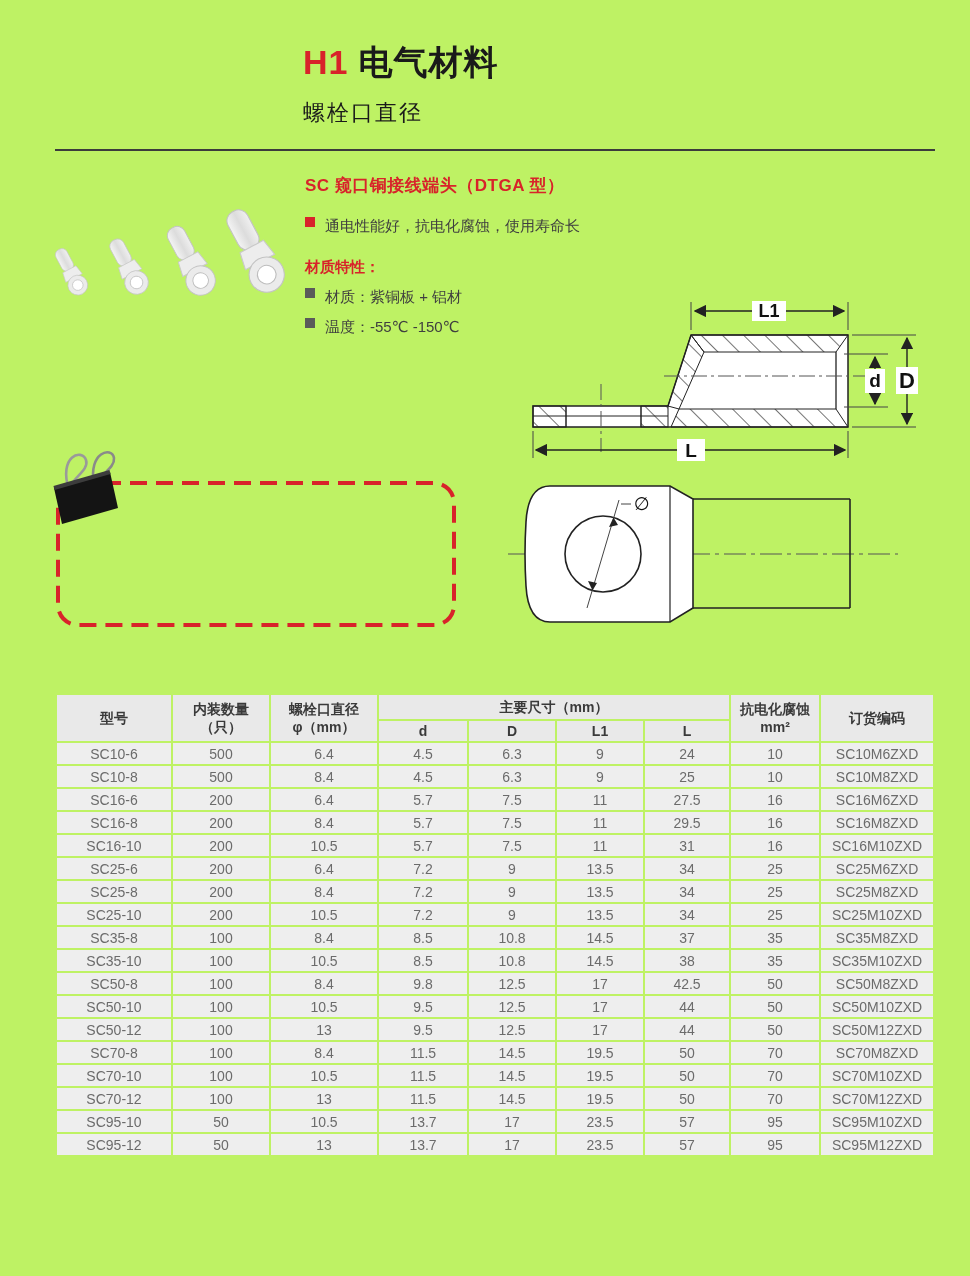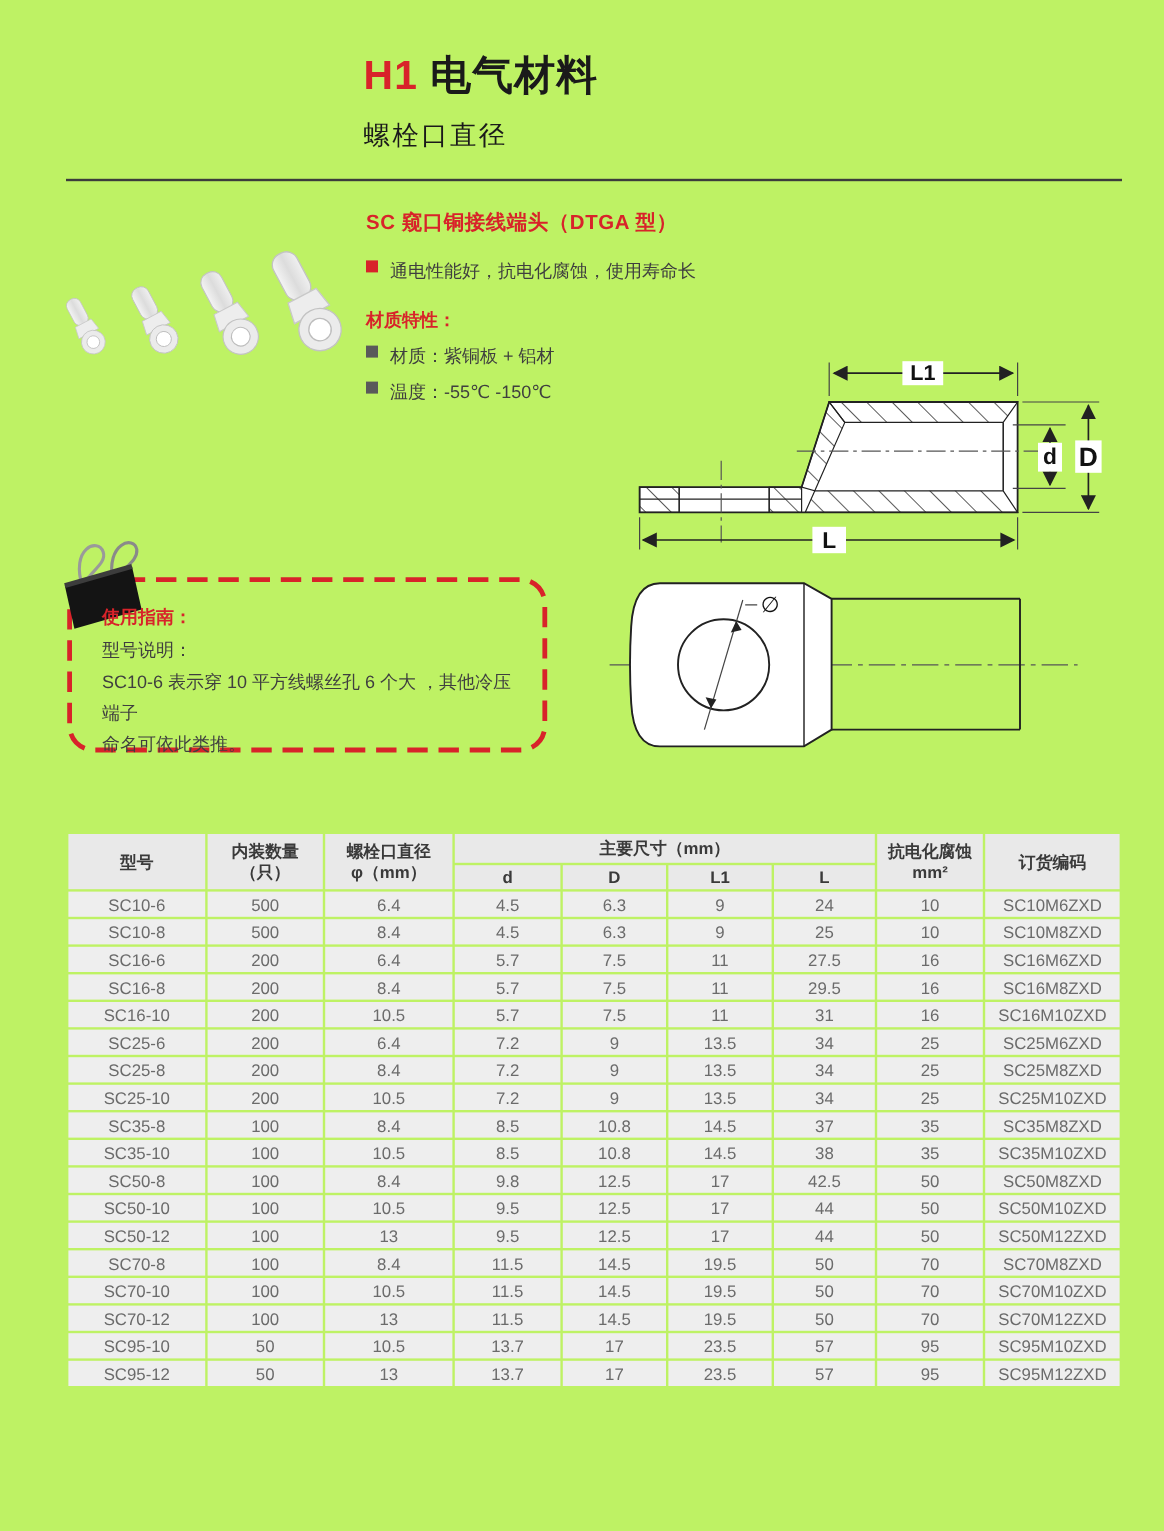--- a/index.html
+++ b/index.html
@@ -179,26 +179,20 @@
   <div class="guide-box">
     <svg class="guide-border" width="402" height="148" viewBox="0 0 402 148">
       <rect x="3" y="3" width="396" height="142" rx="20" fill="none" stroke="#d8232a" stroke-width="4" stroke-dasharray="17 9"></rect>
     </svg>
     <svg class="clip" width="82" height="86" viewBox="0 0 82 86">
       <path d="M 27 48 C 16 14, 40 6, 44 18 C 47 27, 34 34, 30 42" fill="none" stroke="#9a9a9a" stroke-width="2.6"></path>
       <path d="M 52 42 C 46 10, 70 4, 72 16 C 73 25, 61 31, 57 38" fill="none" stroke="#8a8a8a" stroke-width="2.6"></path>
       <polygon points="12,46 68,30 76,66 20,82" fill="#141414"></polygon>
       <line x1="12" y1="46" x2="68" y2="30" stroke="#3c3c3c" stroke-width="4"></line>
     </svg>
-    <div class="guide-content">
-      <div class="guide-heading">使用指南：</div>
-      <div class="guide-sub">型号说明：</div>
-      <div>SC10-6 表示穿 10 平方线螺丝孔 6 个大 ，其他冷压端子</div>
-      <div>命名可依此类推。</div>
-    </div>
   </div>
 
   <table class="spec-table">
     <colgroup>
       <col style="width:114px">
         <col style="width:96px">
         <col style="width:106px">
       <col style="width:88px">
         <col style="width:86px">
         <col style="width:86px">

